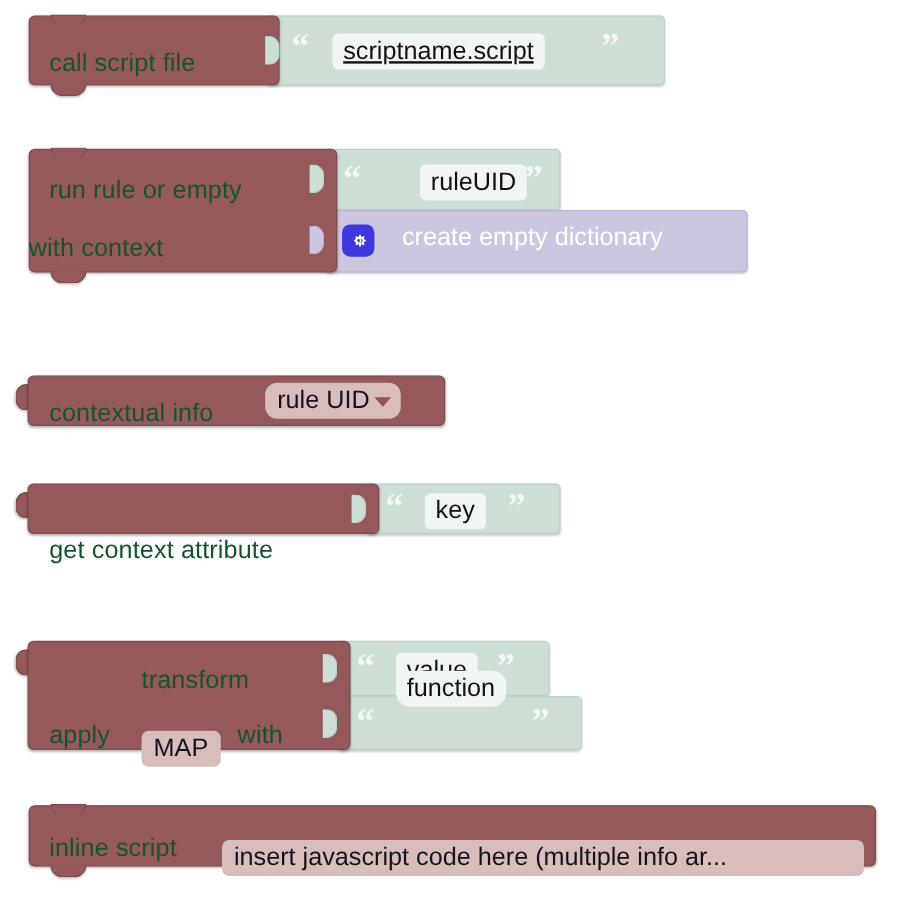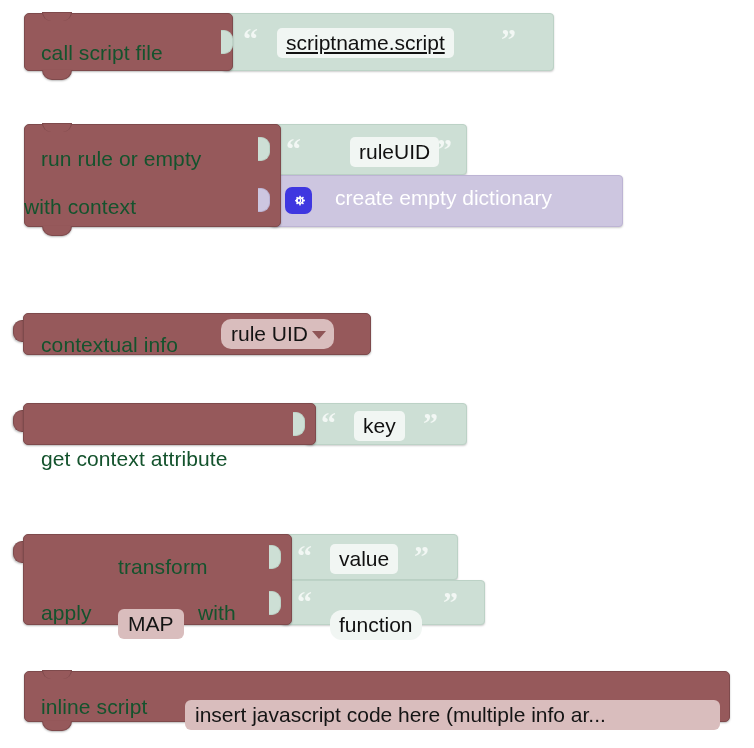--- a/index.html
+++ b/index.html
@@ -291,21 +291,21 @@
 
     <span class="lbl" style="left:41px; top:592px;">apply</span>
     <span class="field-rose" style="left:118px; top:588px;">MAP</span>
     <span class="lbl" style="left:198px; top:592px;">with</span>
 
     <span class="quote" style="left:297px; top:541px;">“</span>
     <span class="field-light" style="left:330px; top:544px;">value</span>
     <span class="quote" style="left:414px; top:541px;">”</span>
 
     <span class="quote" style="left:297px; top:587px;">“</span>
-    <span class="field-light" style="left:330px; top:610px;border-radius:12px;">function</span>
+    <span class="field-light" style="left:330px; top:559px;border-radius:12px;">function</span>
     <span class="quote" style="left:443px; top:587px;">”</span>
   </div>
 
   <div class="block">
     <div class="body maroon" style="left:24px; top:671px; width:706px; height:51px; border-radius:5px;"></div>
     <div class="notch-top" style="left:42px; top:670px;"></div>
     <div class="notch-bottom" style="left:42px; top:721px;"></div>
 
     <span class="lbl" style="left:41px; top:686px;">inline script</span>
 

